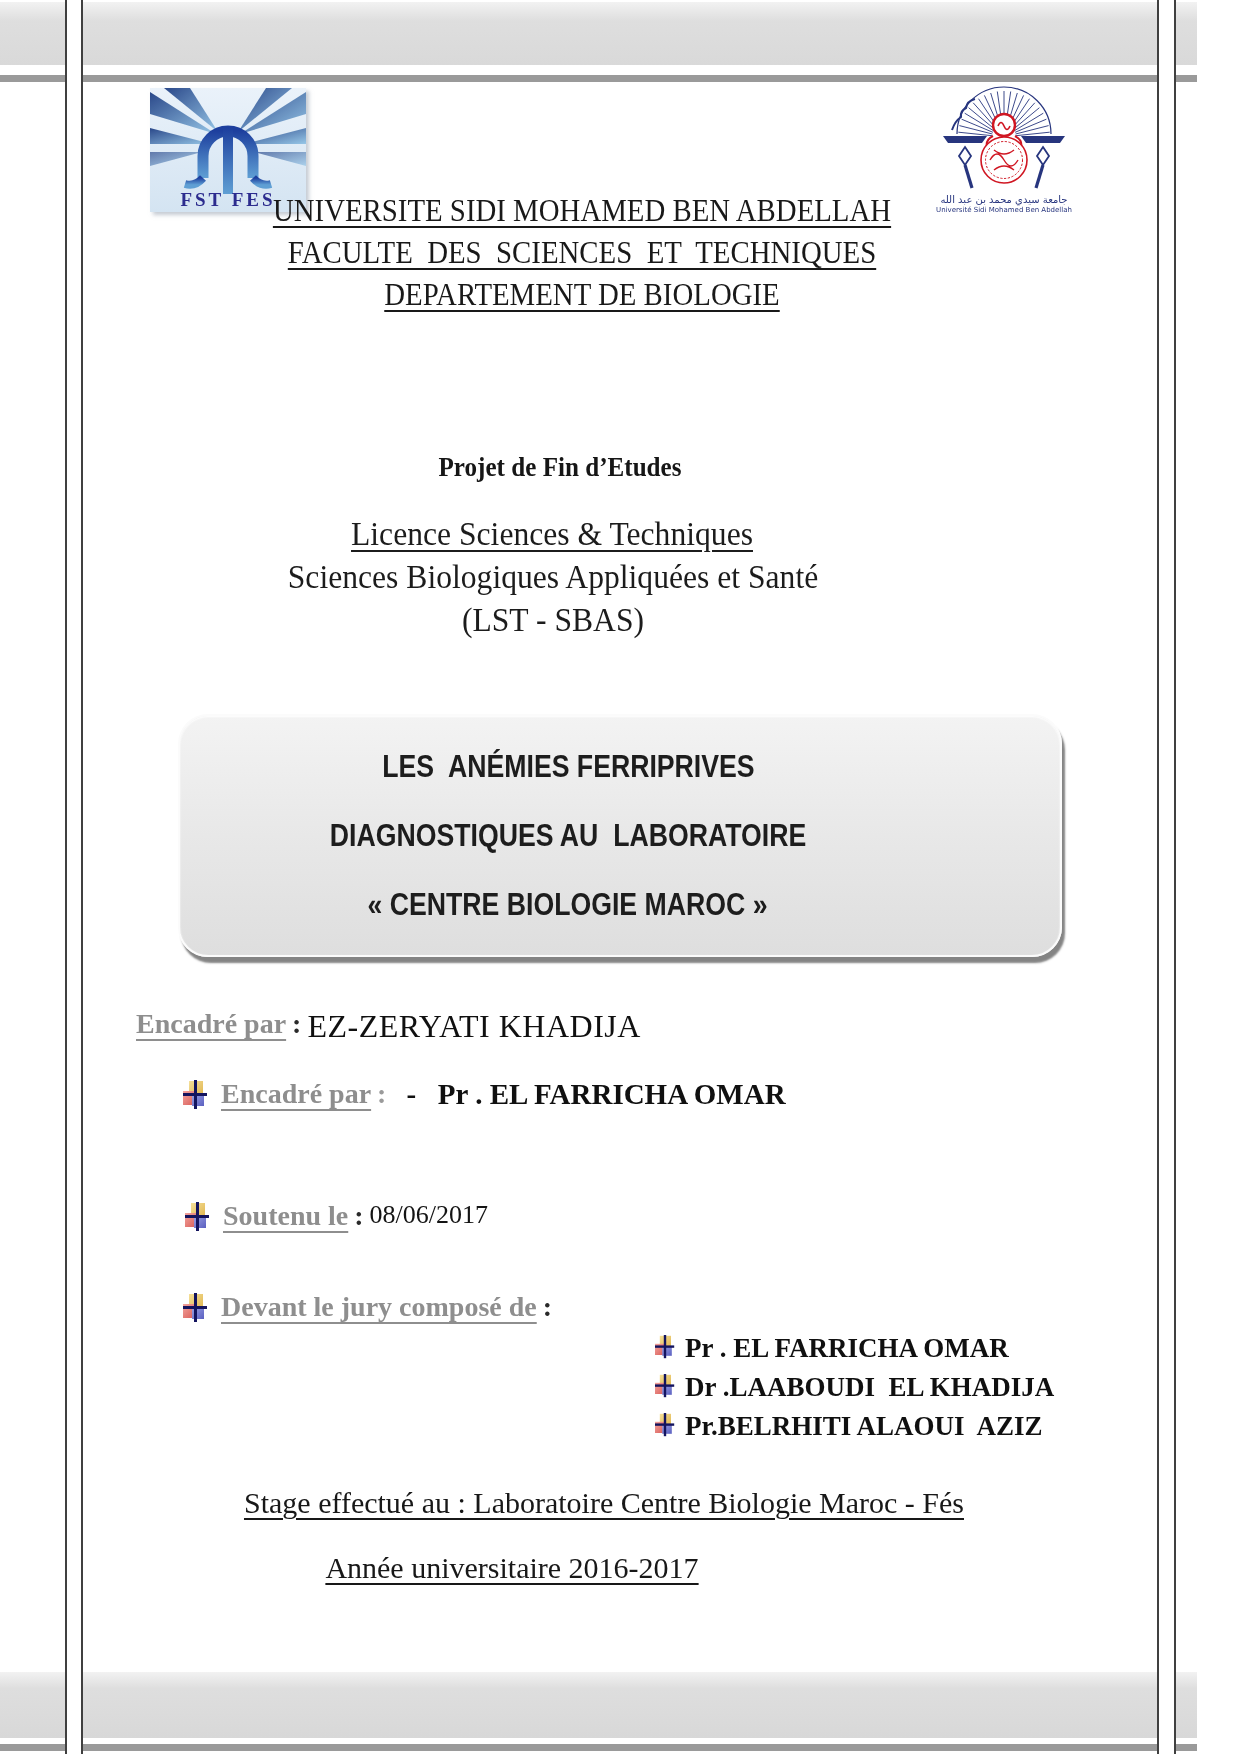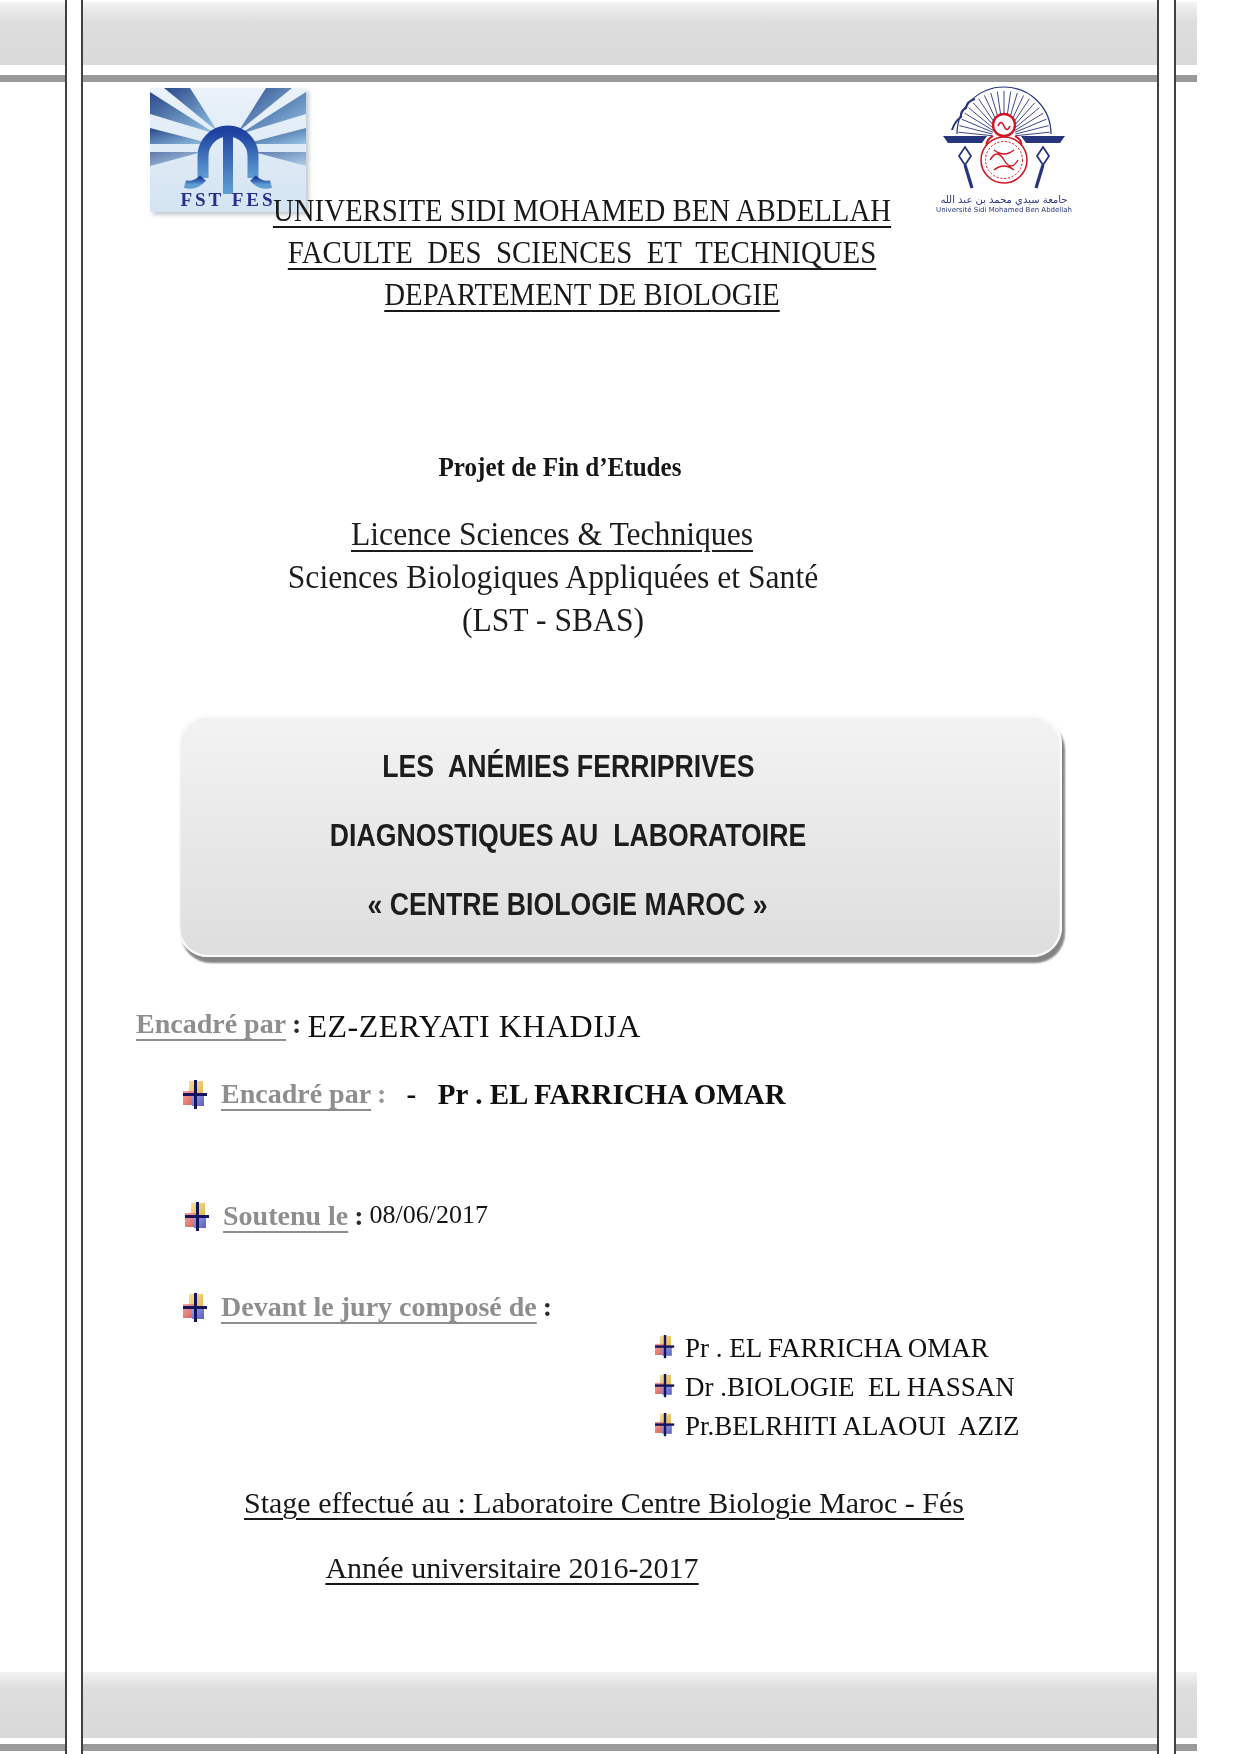--- a/index.html
+++ b/index.html
@@ -57,21 +57,21 @@
   .bul{position:relative;width:24px;height:29px;flex:0 0 24px;margin-right:14px;margin-top:2px;}
   .bul i{position:absolute;display:block;}
   .bul .y{left:6px;top:1px;width:14px;height:16px;background:linear-gradient(135deg,#f5e09a,#dfb34a);}
   .bul .r{left:0;top:11px;width:13px;height:14px;background:linear-gradient(135deg,#f2a49e,#d95b56);}
   .bul .b{left:9px;top:14px;width:12px;height:12px;background:linear-gradient(135deg,#9ba1e4,#5a5fc0);}
   .bul .v{left:11px;top:0;width:3px;height:29px;background:#14145e;}
   .bul .h{left:0;top:13px;width:24px;height:3px;background:#14145e;}
   .bul-sm{transform:scale(.8);transform-origin:top left;margin-right:6px;}
 
   .jury-row{position:absolute;display:flex;align-items:flex-start;left:655px;}
-  .jname{color:#101010;font-weight:normal;font-size:27px;white-space:pre;}
+  .jname{color:#101010;font-weight:bold;font-size:27px;white-space:pre;}
 
   .foot{font-size:30px;color:#181818;}
 </style>
 </head>
 <body>
 
 <div class="page">
 
   <div class="seg seg-a band-top"></div>
   <div class="seg seg-b band-top"></div>
@@ -242,21 +242,21 @@
     <span class="jname">Pr . EL FARRICHA OMAR</span>
   </div>
   <div class="jury-row" style="top:1372px">
     <span class="bul bul-sm">
         <i class="y"></i>
         <i class="r"></i>
         <i class="b"></i>
         <i class="v"></i>
         <i class="h"></i>
       </span>
-    <span class="jname">Dr .BIOLOGIE  EL HASSAN</span>
+    <span class="jname">Dr .LAABOUDI  EL KHADIJA</span>
   </div>
   <div class="jury-row" style="top:1411px">
     <span class="bul bul-sm">
         <i class="y"></i>
         <i class="r"></i>
         <i class="b"></i>
         <i class="v"></i>
         <i class="h"></i>
       </span>
     <span class="jname">Pr.BELRHITI ALAOUI  AZIZ</span>

